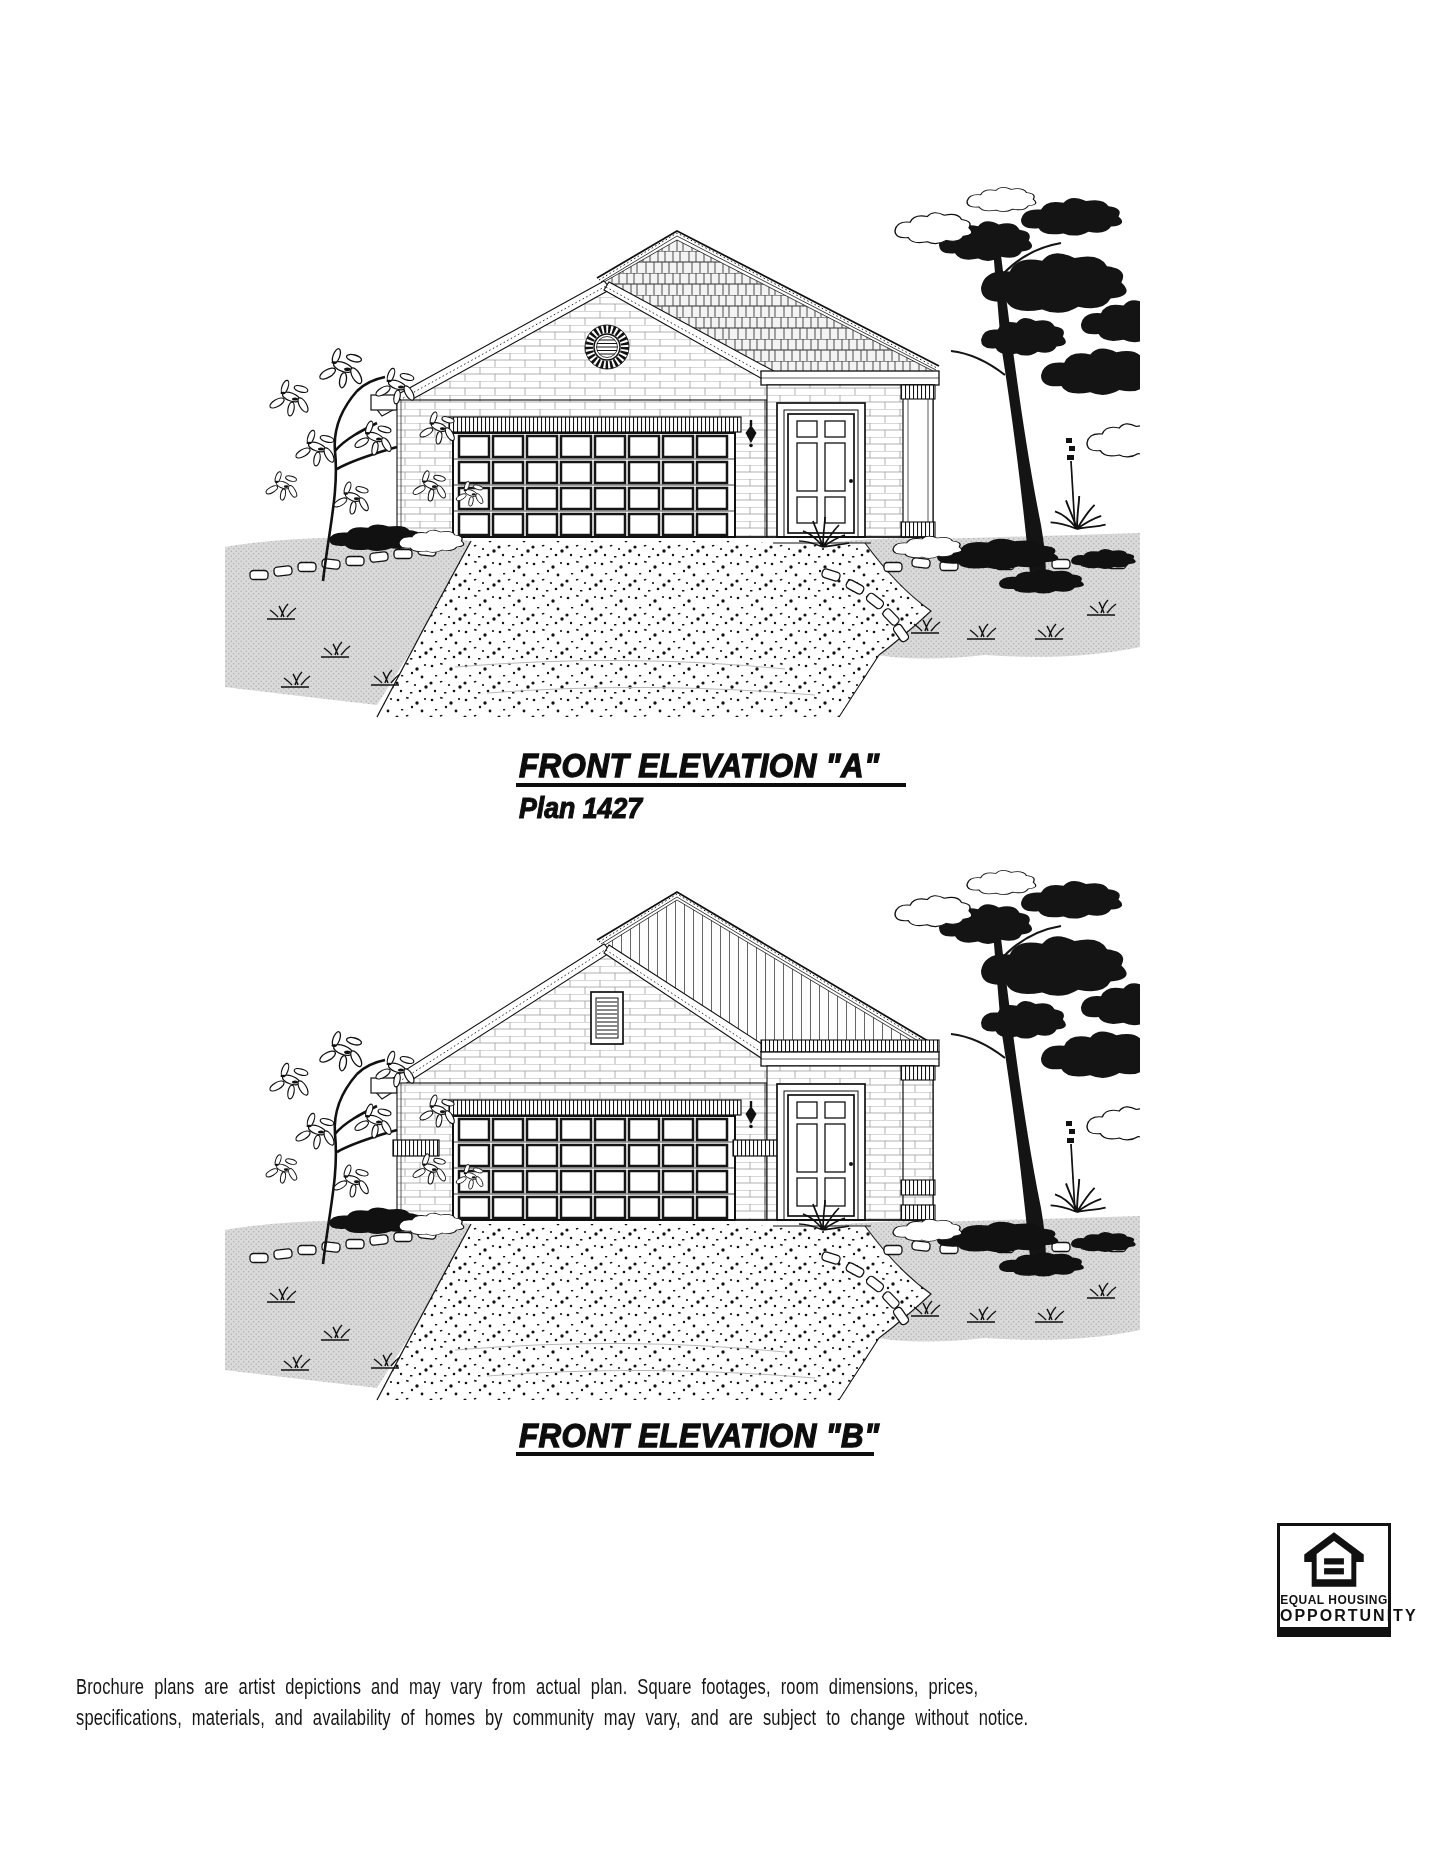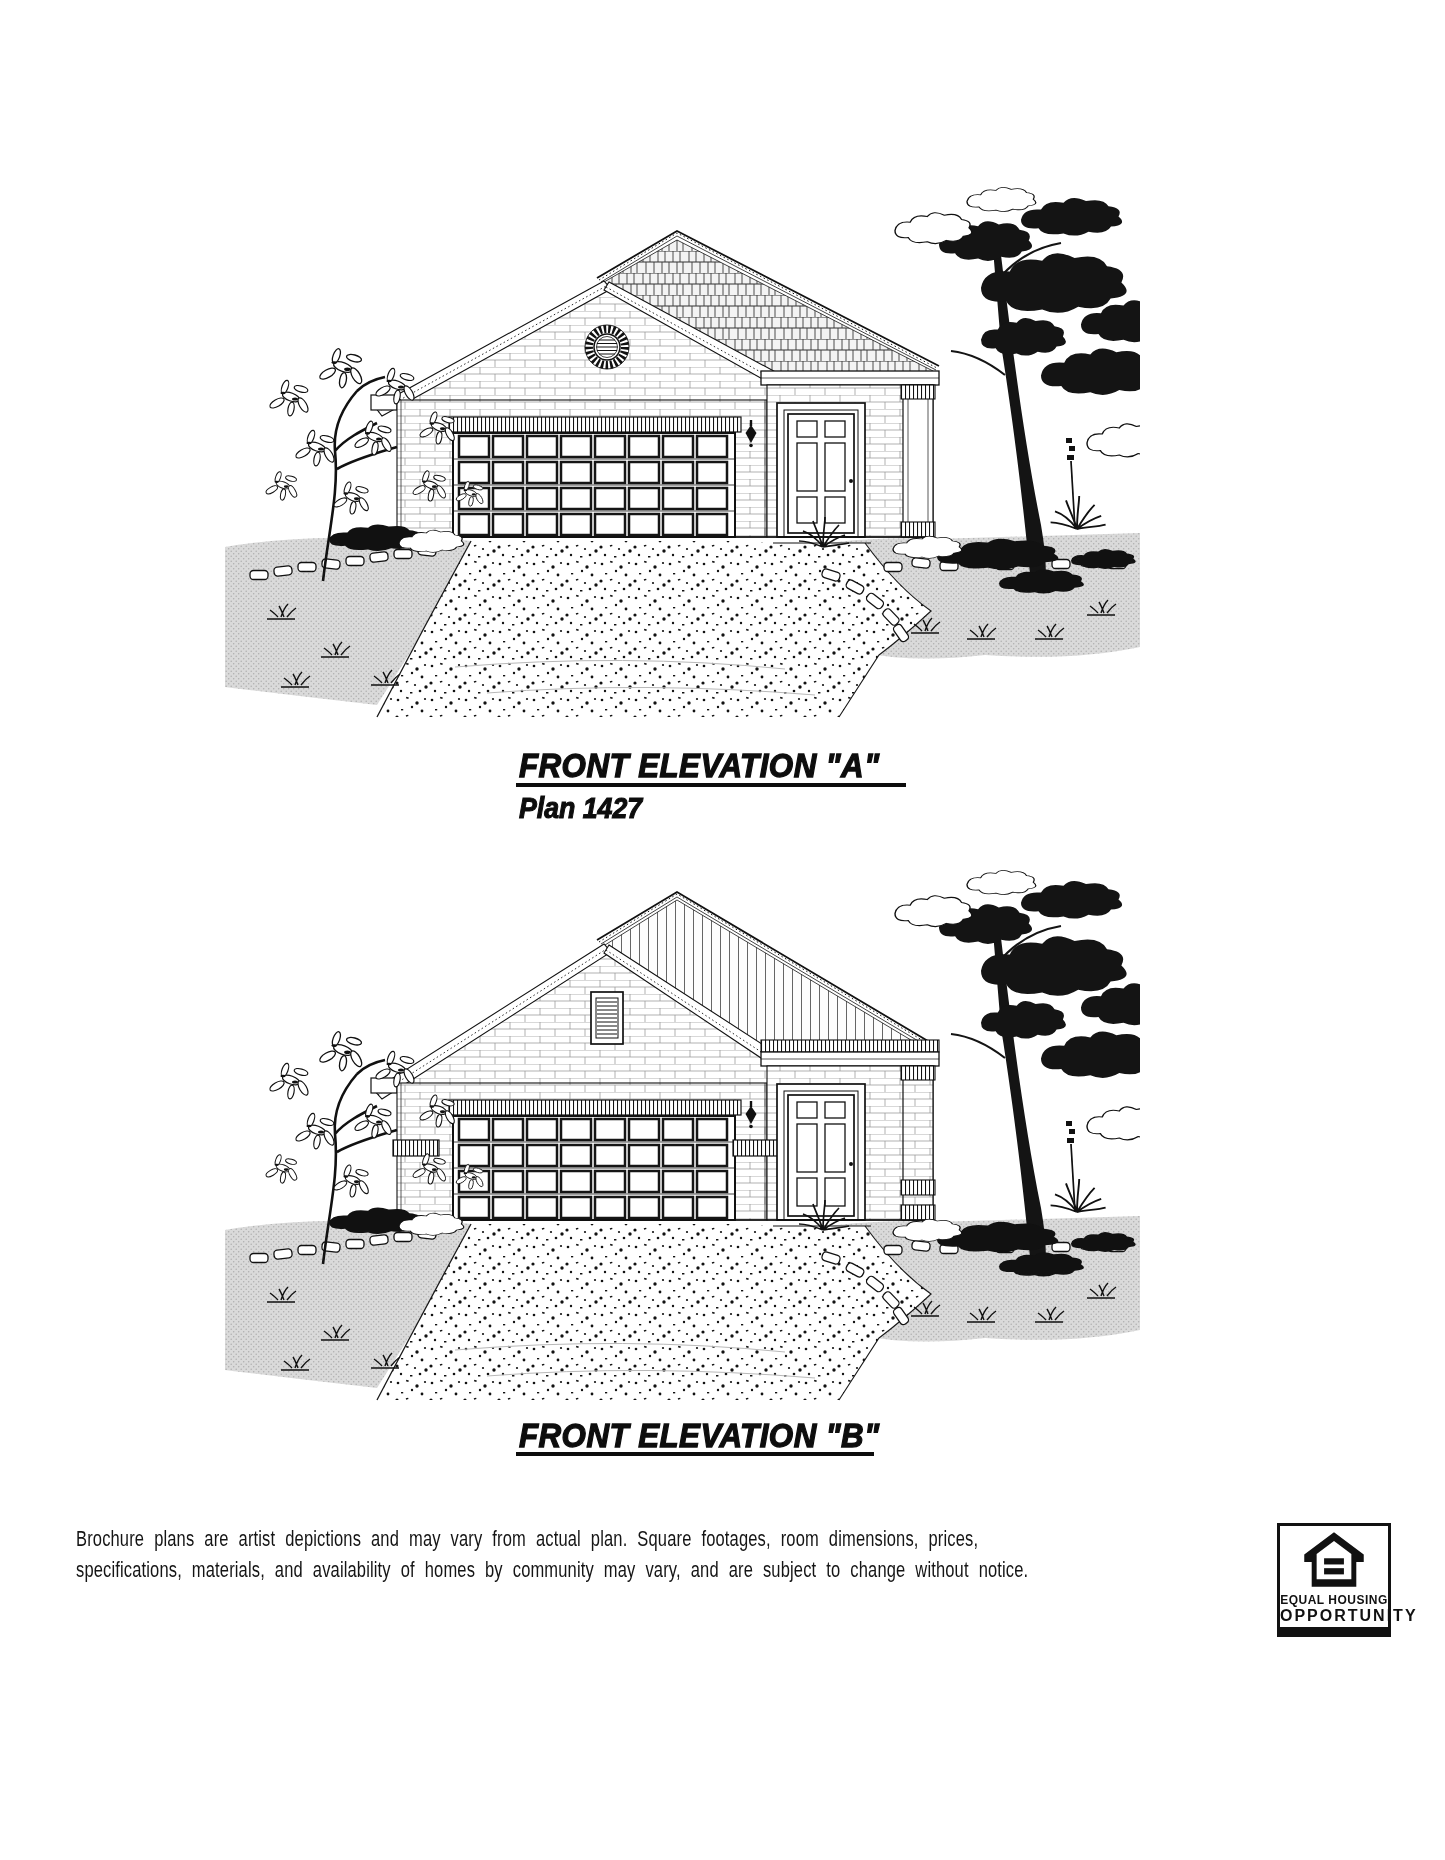--- a/index.html
+++ b/index.html
@@ -349,21 +349,21 @@
       </g>
       <use href="#sym-lantern" x="526" y="248"></use>
       <path d="M172,352 H708" stroke="#111" stroke-width="1.6"></path>
     </g>
     <use href="#grp-foliage"></use>
   </svg>
 
   <div class="abs elev-title" style="left:519px;top:1416px">FRONT ELEVATION "B"</div>
   <div class="abs title-underline" style="left:516px;top:1452px;width:358px"></div>
 
-  <div class="abs" style="left:76px;top:1523px">
+  <div class="abs" style="left:76px;top:1671px">
     <div class="disclaimer">Brochure plans are artist depictions and may vary from actual plan.  Square footages, room dimensions, prices,</div>
     <div class="disclaimer">specifications, materials, and availability of homes by community may vary, and are subject to change without notice.</div>
   </div>
 
   <div class="abs eho" style="left:1277px;top:1523px">
     <svg width="62" height="57" viewBox="0 0 100 92" style="margin:5px auto 0">
       <path d="M50,2 L98,38 L98,50 L86,50 L86,90 L14,90 L14,50 L2,50 L2,38 Z" fill="#111"></path>
       <path d="M50,16 L78,37 L78,78 L22,78 L22,37 Z" fill="#fff"></path>
       <rect x="34" y="44" width="32" height="10" fill="#111"></rect>
       <rect x="34" y="60" width="32" height="10" fill="#111"></rect>

